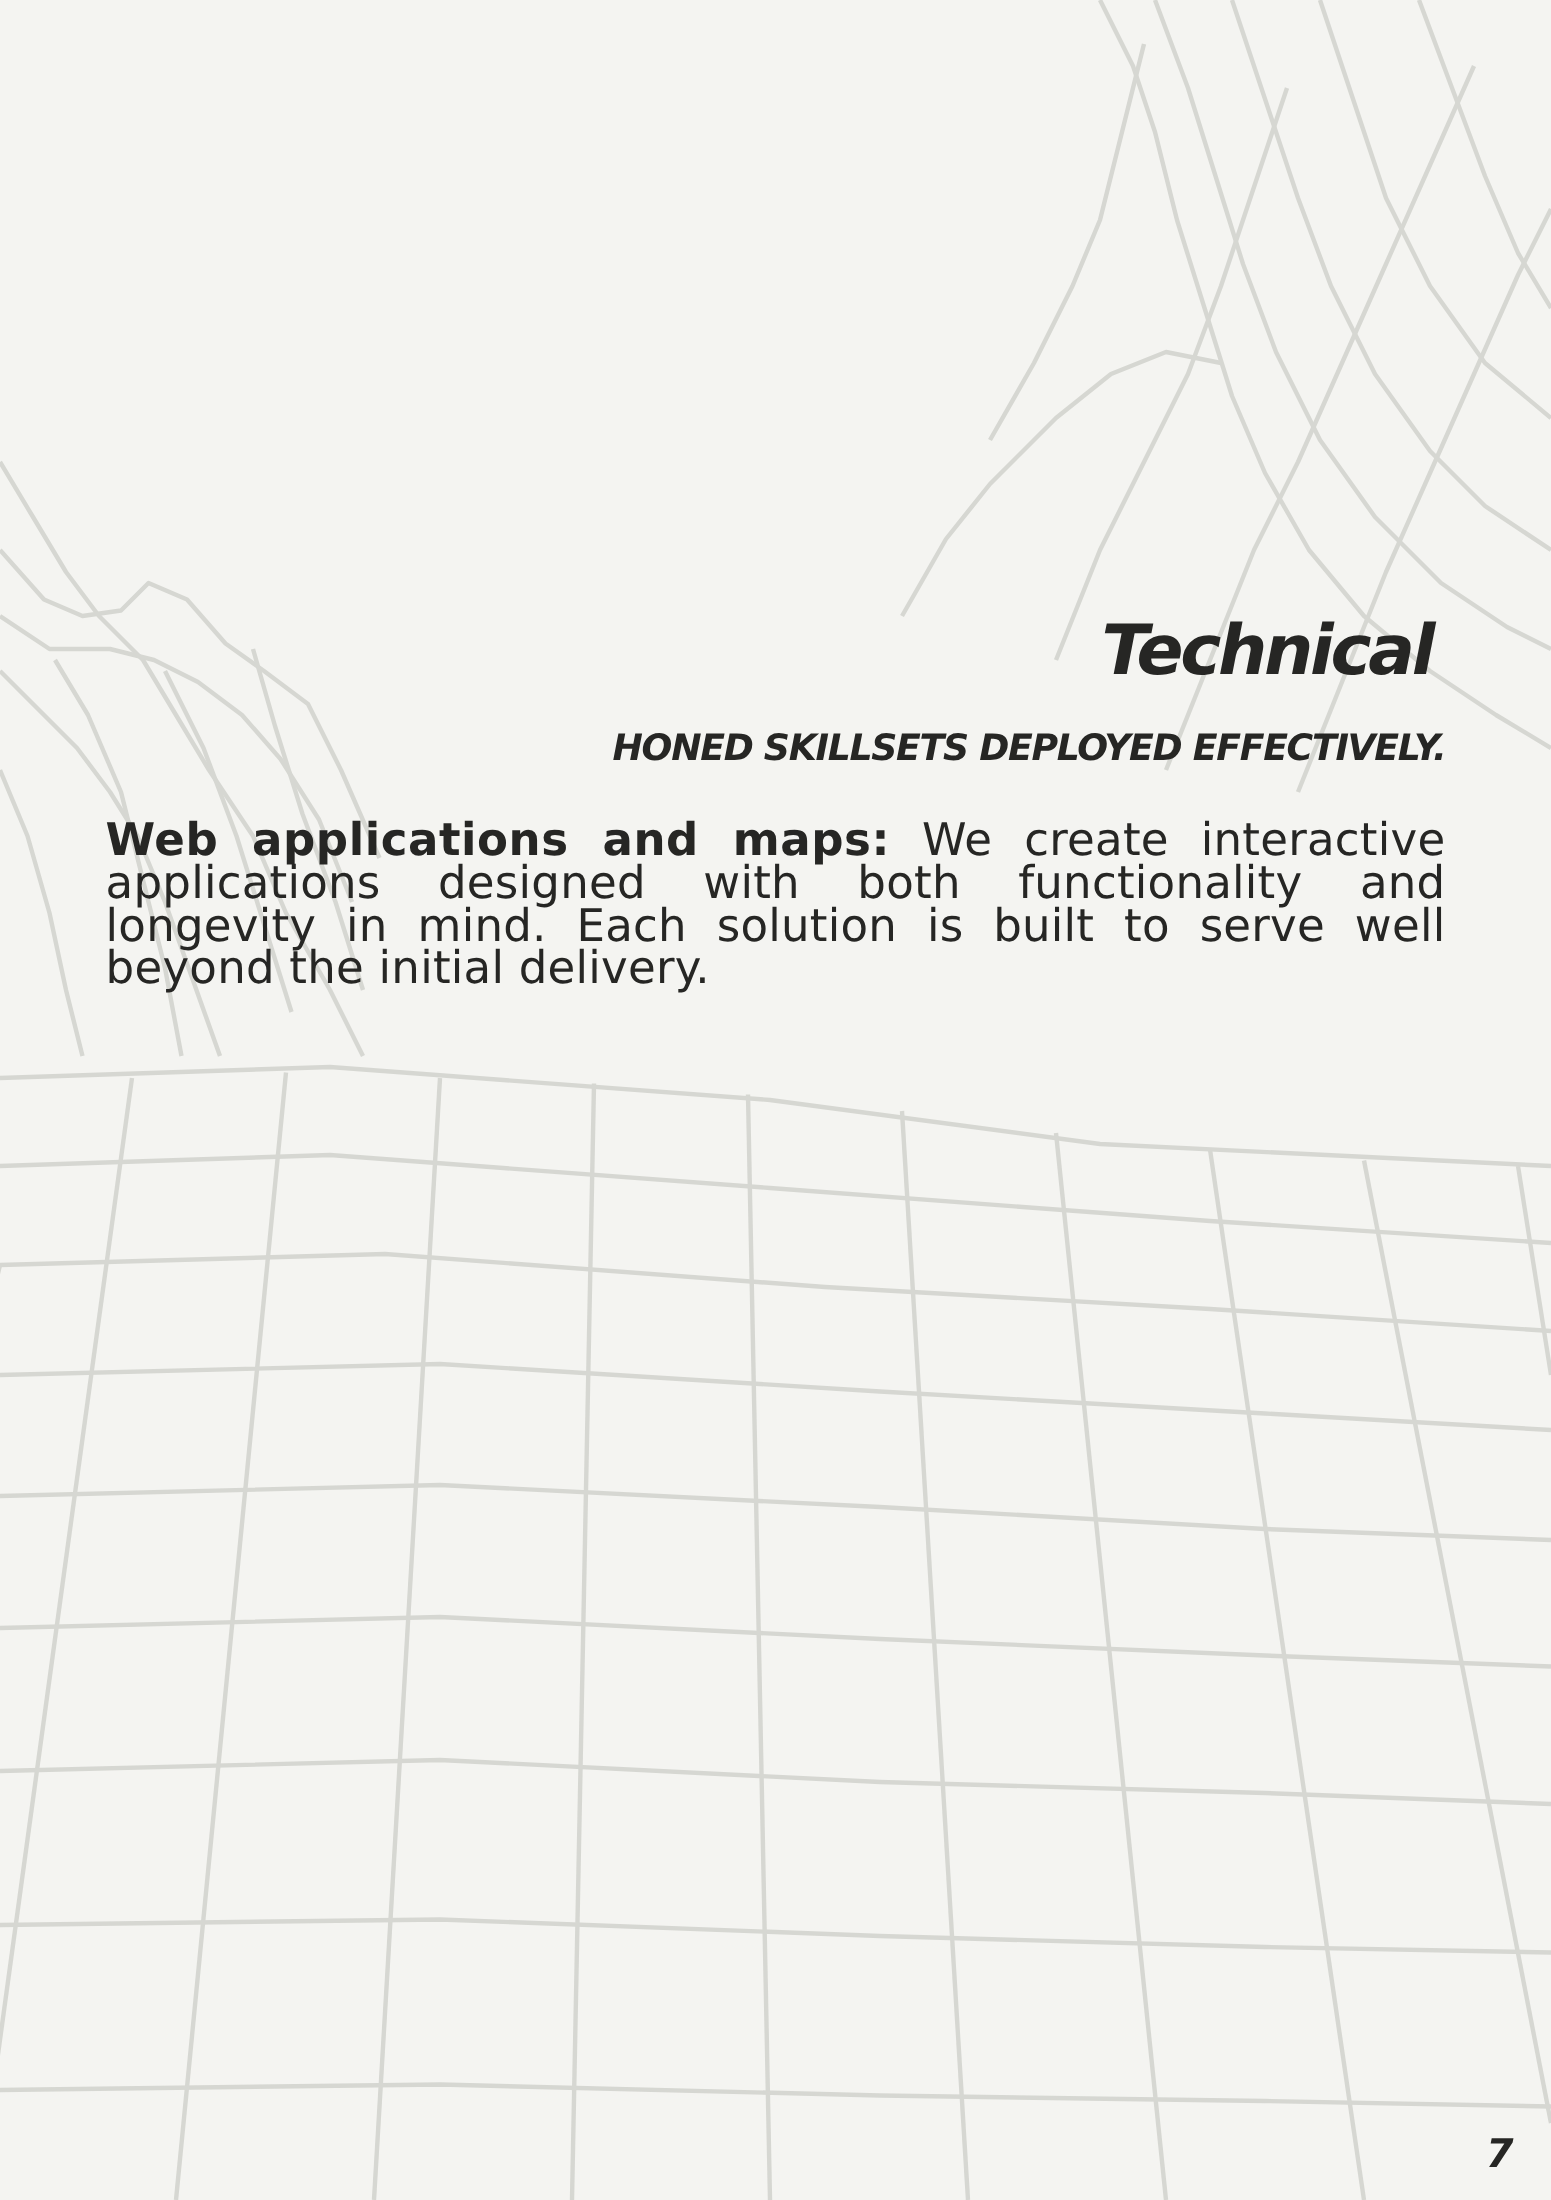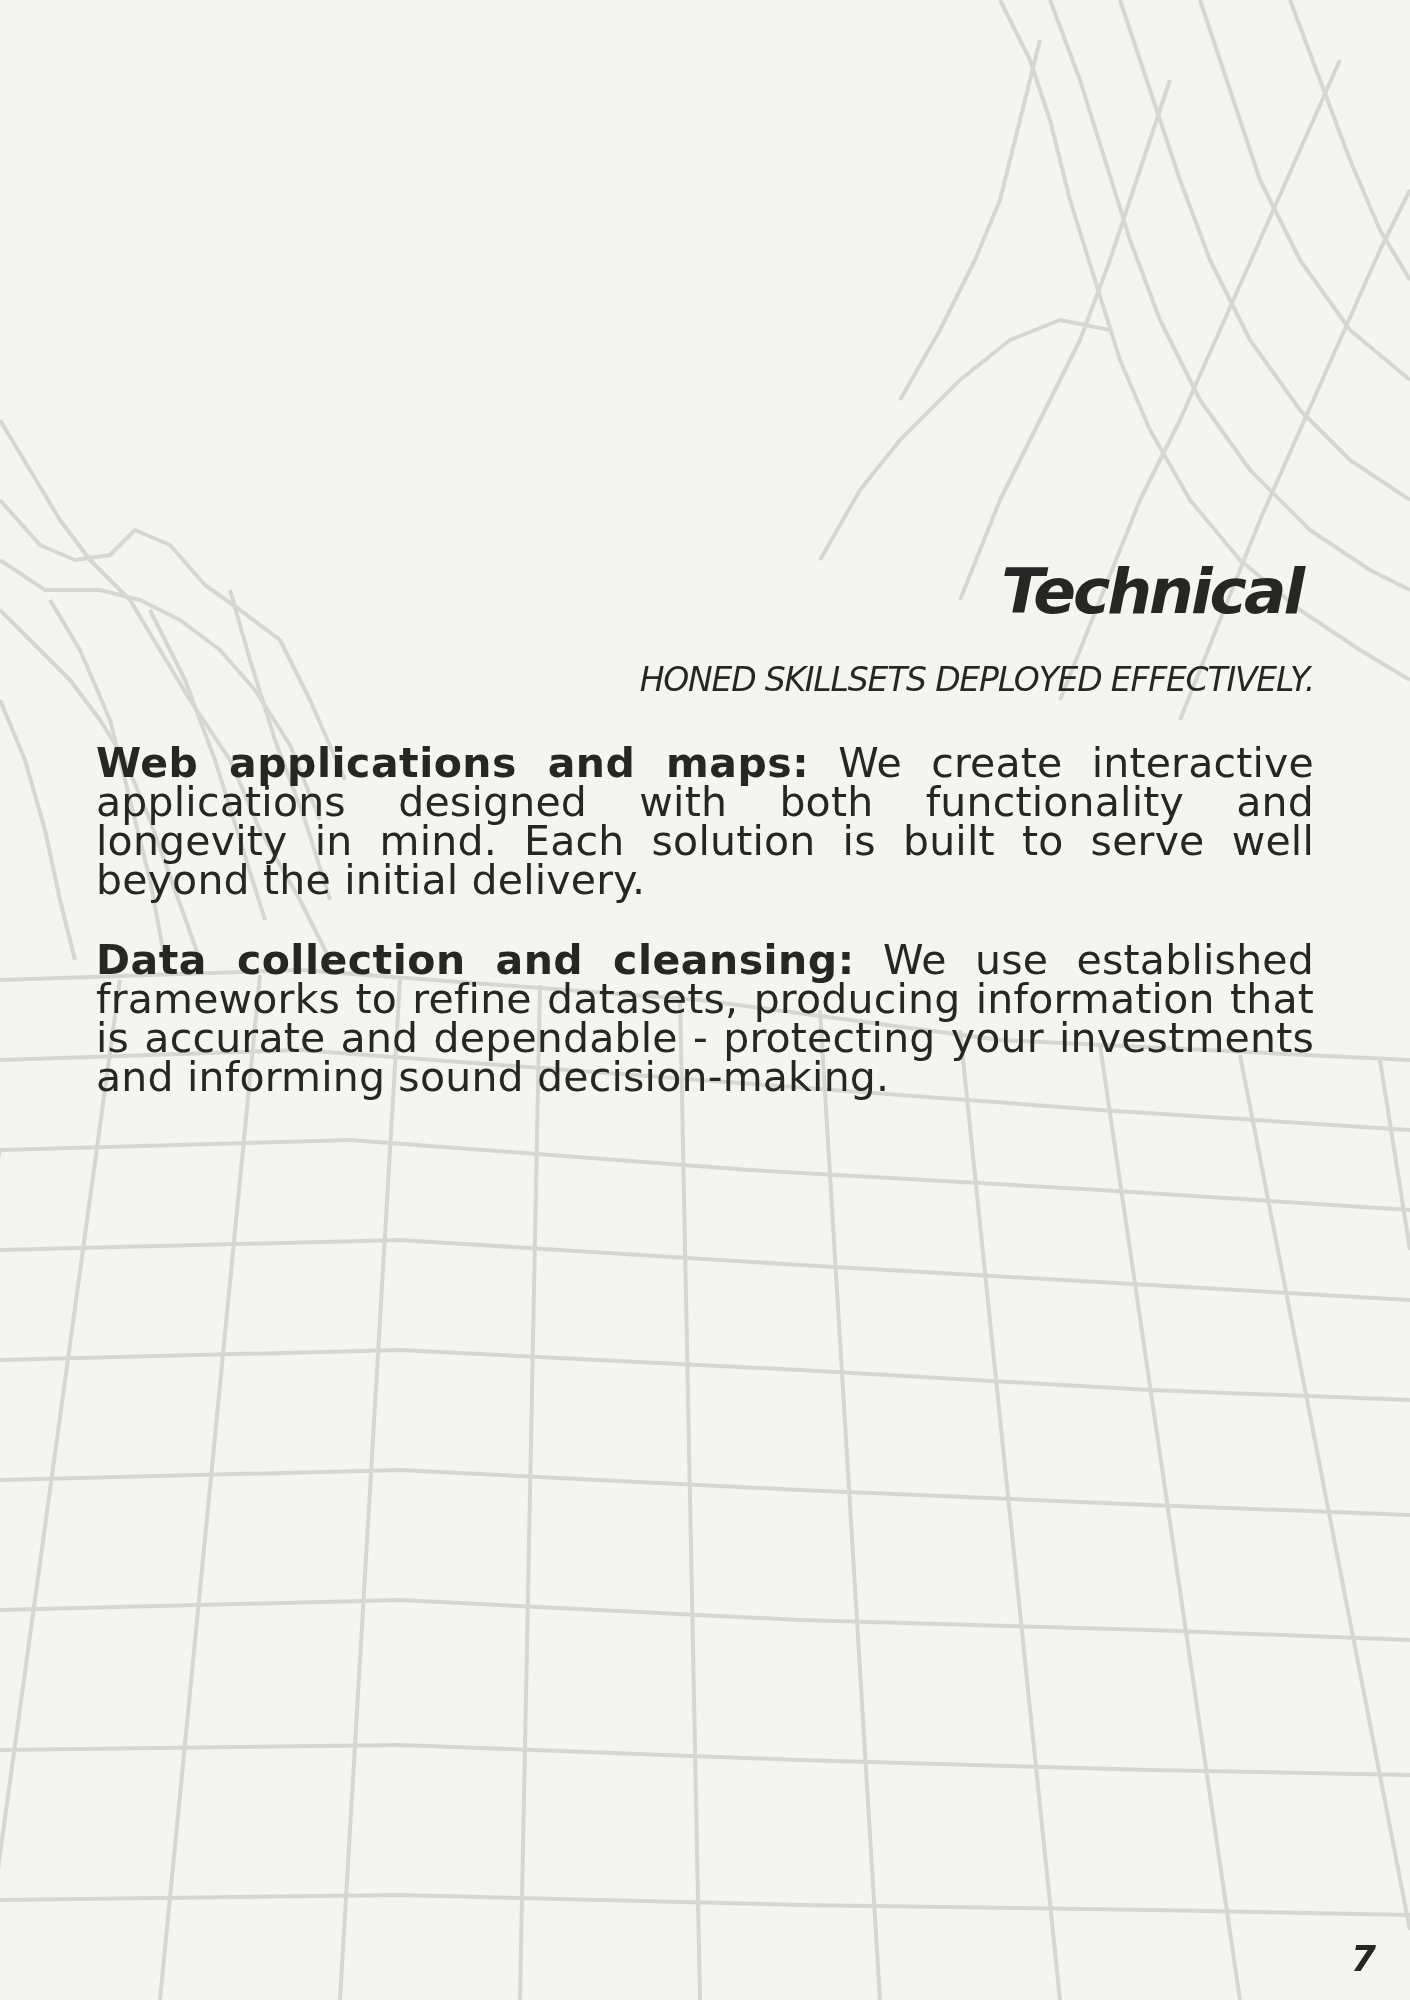--- a/index.html
+++ b/index.html
@@ -12,21 +12,21 @@
     .bg { position: absolute; inset: 0; z-index: 0; }
     .content { position: absolute; left: 96px; right: 96px; top: 0; z-index: 1; }
     .title {
       position: absolute; right: 0; top: 548px;
       font-family: "DejaVu Sans", sans-serif; font-weight: 900; font-style: italic;
       font-size: 63px; letter-spacing: -3px; line-height: 1; margin: 12px;
       color: #262624;
     }
     .subtitle {
       position: absolute; right: 0; top: 660px;
-      font-family: "DejaVu Sans", sans-serif; font-weight: 400; font-style: italic;
+      font-family: "DejaVu Sans", sans-serif; font-weight: 700; font-style: italic;
       font-size: 33px; letter-spacing: -1.2px; margin: 0; white-space: nowrap;
       color: #262624;
     }
     .sections { position: absolute; left: 0; right: 0; top: 744px; }
     .section {
       margin: 0 0 41px 0;
       font-size: 41px; line-height: 39px; text-align: justify;
       letter-spacing: 0.2px;
     }
     .section .lead { font-weight: 700; letter-spacing: 0.5px; }
@@ -84,17 +84,16 @@
     <line x1="1380" y1="1060" x2="1410" y2="1250"></line>
   </g>
 </svg>
 
 <div class="content">
   <h1 class="title">Technical</h1>
   <h2 class="subtitle">HONED SKILLSETS DEPLOYED EFFECTIVELY.</h2>
 
   <div class="sections">
     <p class="section"><span class="lead">Web applications and maps:</span><span> We create interactive applications designed with both functionality and longevity in mind. Each solution is built to serve well beyond the initial delivery.</span></p>
-    <p class="section"><span class="lead">Data collection and cleansing:</span><span> We use established frameworks to refine datasets, producing information that is accurate and dependable - protecting your investments and informing sound decision-making.</span></p>
   </div>
 </div>
 
 <div class="page-number">7</div>
 
 </body></html>

